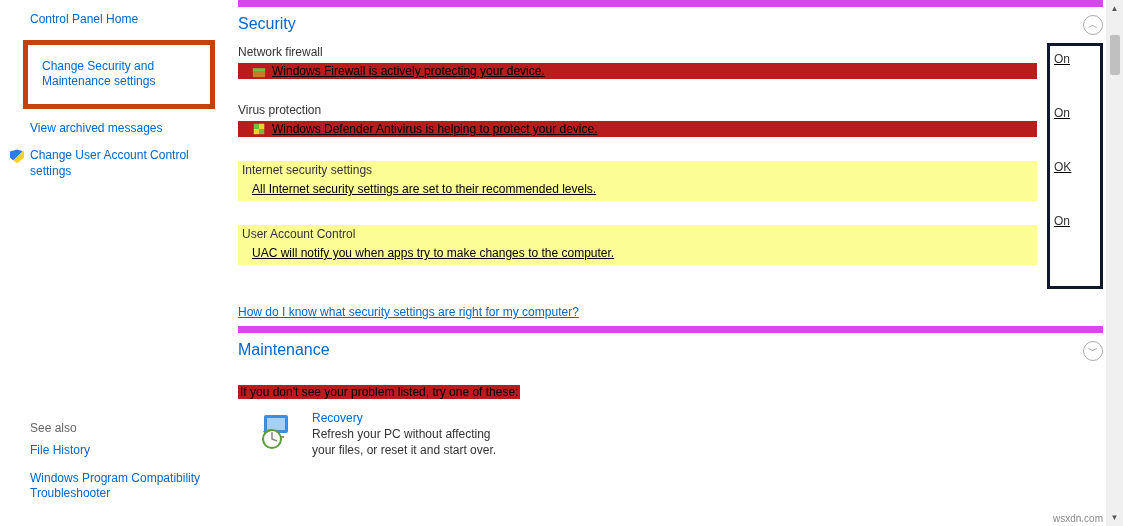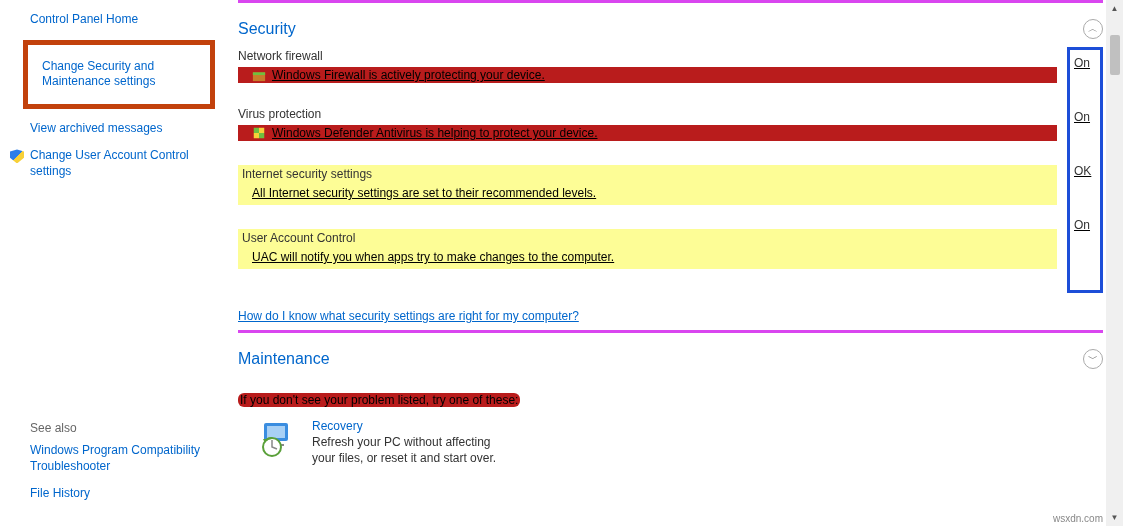--- a/index.html
+++ b/index.html
@@ -54,23 +54,22 @@
       margin-bottom: 8px;
     }
     .main {
       flex: 1;
       padding: 0 20px 0 20px;
       overflow-y: auto;
     }
     .section-header {
       display: flex;
       justify-content: space-between;
-      align-items: center;
-      border-top: 3px solid #d946ef;
-      padding-top: 16px;
+      border-top: 7px solid #d946ef;
+      padding-top: 8px;
       margin-bottom: 10px;
     }
     .section-title {
       color: #0066cc;
       font-size: 16px;
       font-weight: 400;
     }
     .chevron-btn {
       width: 20px;
       height: 20px;
@@ -100,22 +99,22 @@
       background: #fdfd96;
       padding: 2px 8px 4px 0;
     }
     .small-icon {
       width: 14px;
       height: 14px;
       flex-shrink: 0;
       display: inline-block;
     }
     .status-col {
-      width: 36px;
-      border: 3px solid #1d4ed8;
+      width: 56px;
+      border: 3px solid #0f172a;
       padding: 6px 4px;
       margin-top: -2px;
       display: flex;
       flex-direction: column;
       gap: 40px;
       align-self: stretch;
     }
     .status-val { color: #333; }
     .security-rows { display: flex; gap: 10px; margin-bottom: 16px; text-decoration: underline;}
     .rows-inner { flex: 1; }
@@ -124,21 +123,20 @@
       color: #0066cc;
       text-decoration: underline;
       cursor: pointer;
       display: inline-block;
       margin-bottom: 7px;
     }
     .bottom-hint {
       display: inline-block;
       margin: 14px 0 12px 0;
       padding: 0 2px;
-      border-radius: 6px;
     }
     .recovery-row {
       display: flex;
       align-items: flex-start;
       gap: 14px;
       margin-left: 20px;
     }
     .recovery-icon {
       width: 40px;
       height: 40px;
@@ -200,22 +198,22 @@
 
 <div class="sidebar">
   <div class="sidebar-top">
     <span class="link">Control Panel Home</span>
     <span class="link highlighted">Change Security and Maintenance settings</span>
     <span class="link">View archived messages</span>
     <span class="link shield-badge">Change User Account Control settings</span>
   </div>
   <div class="sidebar-bottom">
     <div class="see-also">See also</div>
+    <span class="link">File History</span>
     <span class="link">Windows Program Compatibility Troubleshooter</span>
-    <span class="link">File History</span>
   </div>
 </div>
 
 <div class="main">
 
   <div class="section-header">
     <span class="section-title">Security</span>
     <span class="chevron-btn">
       <span>︿</span>
     </span>

